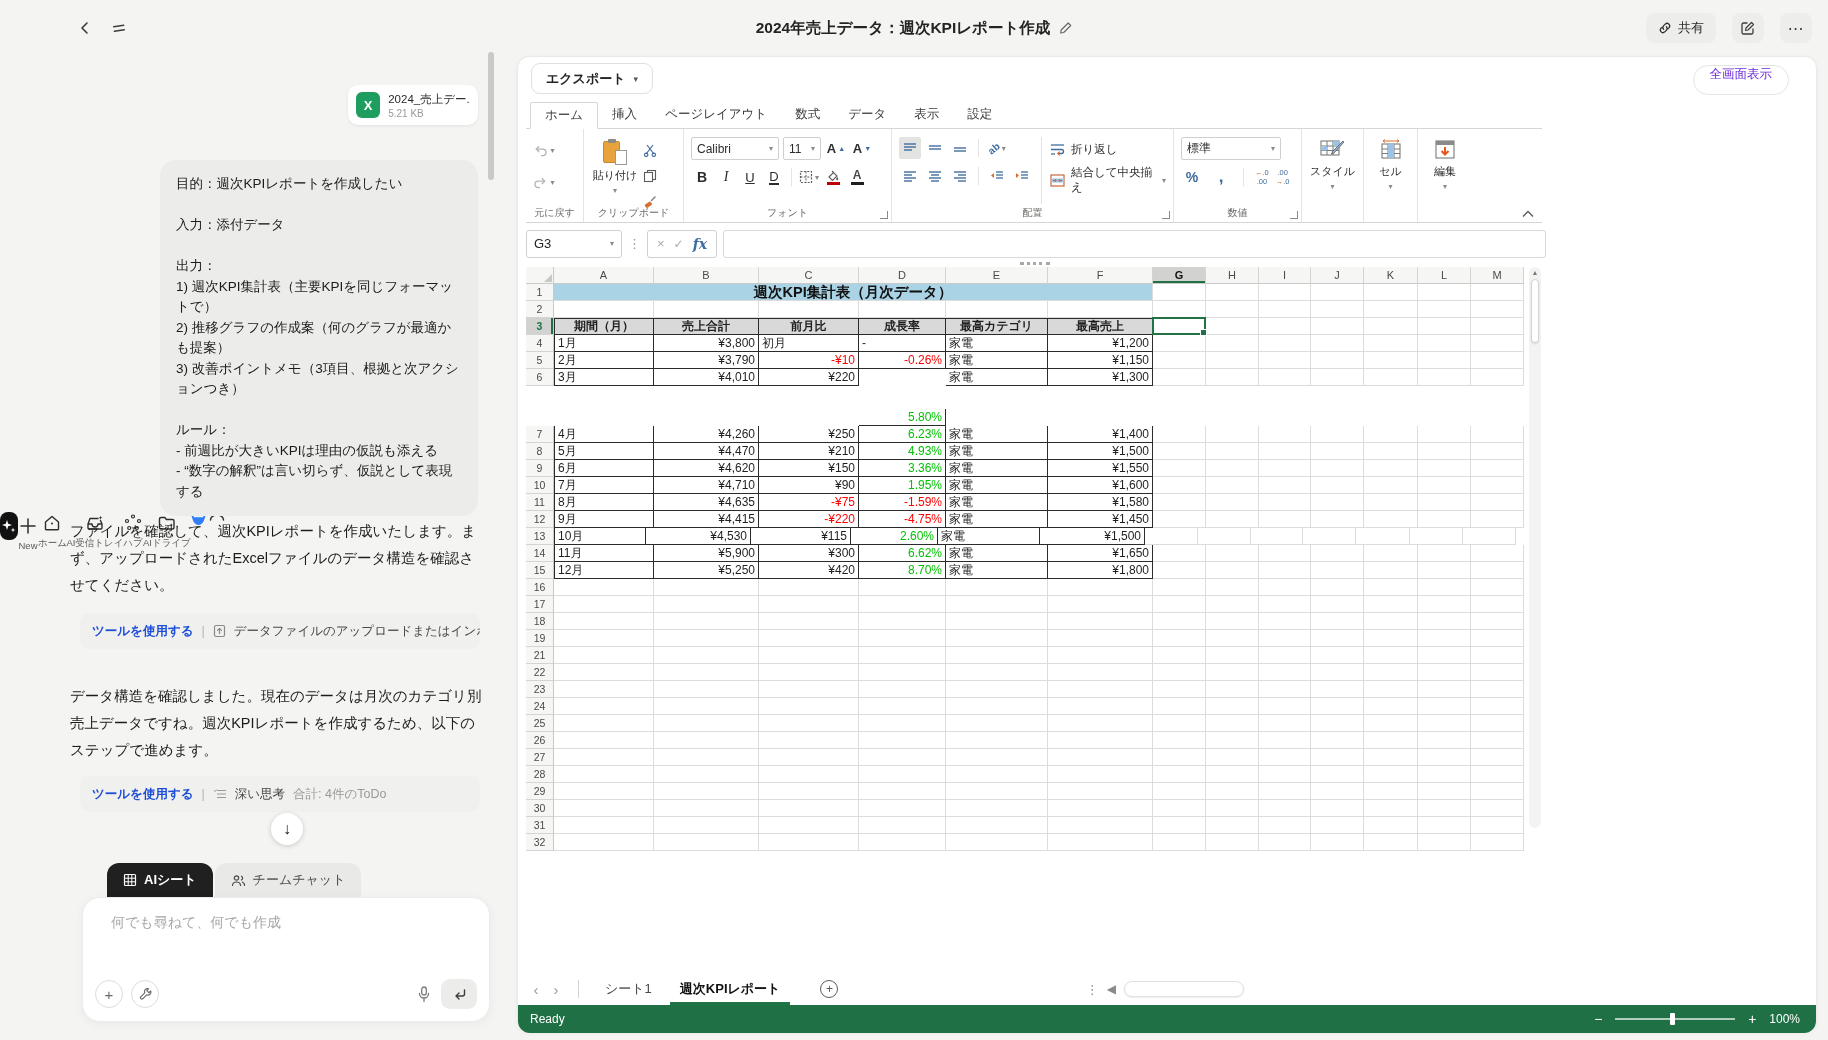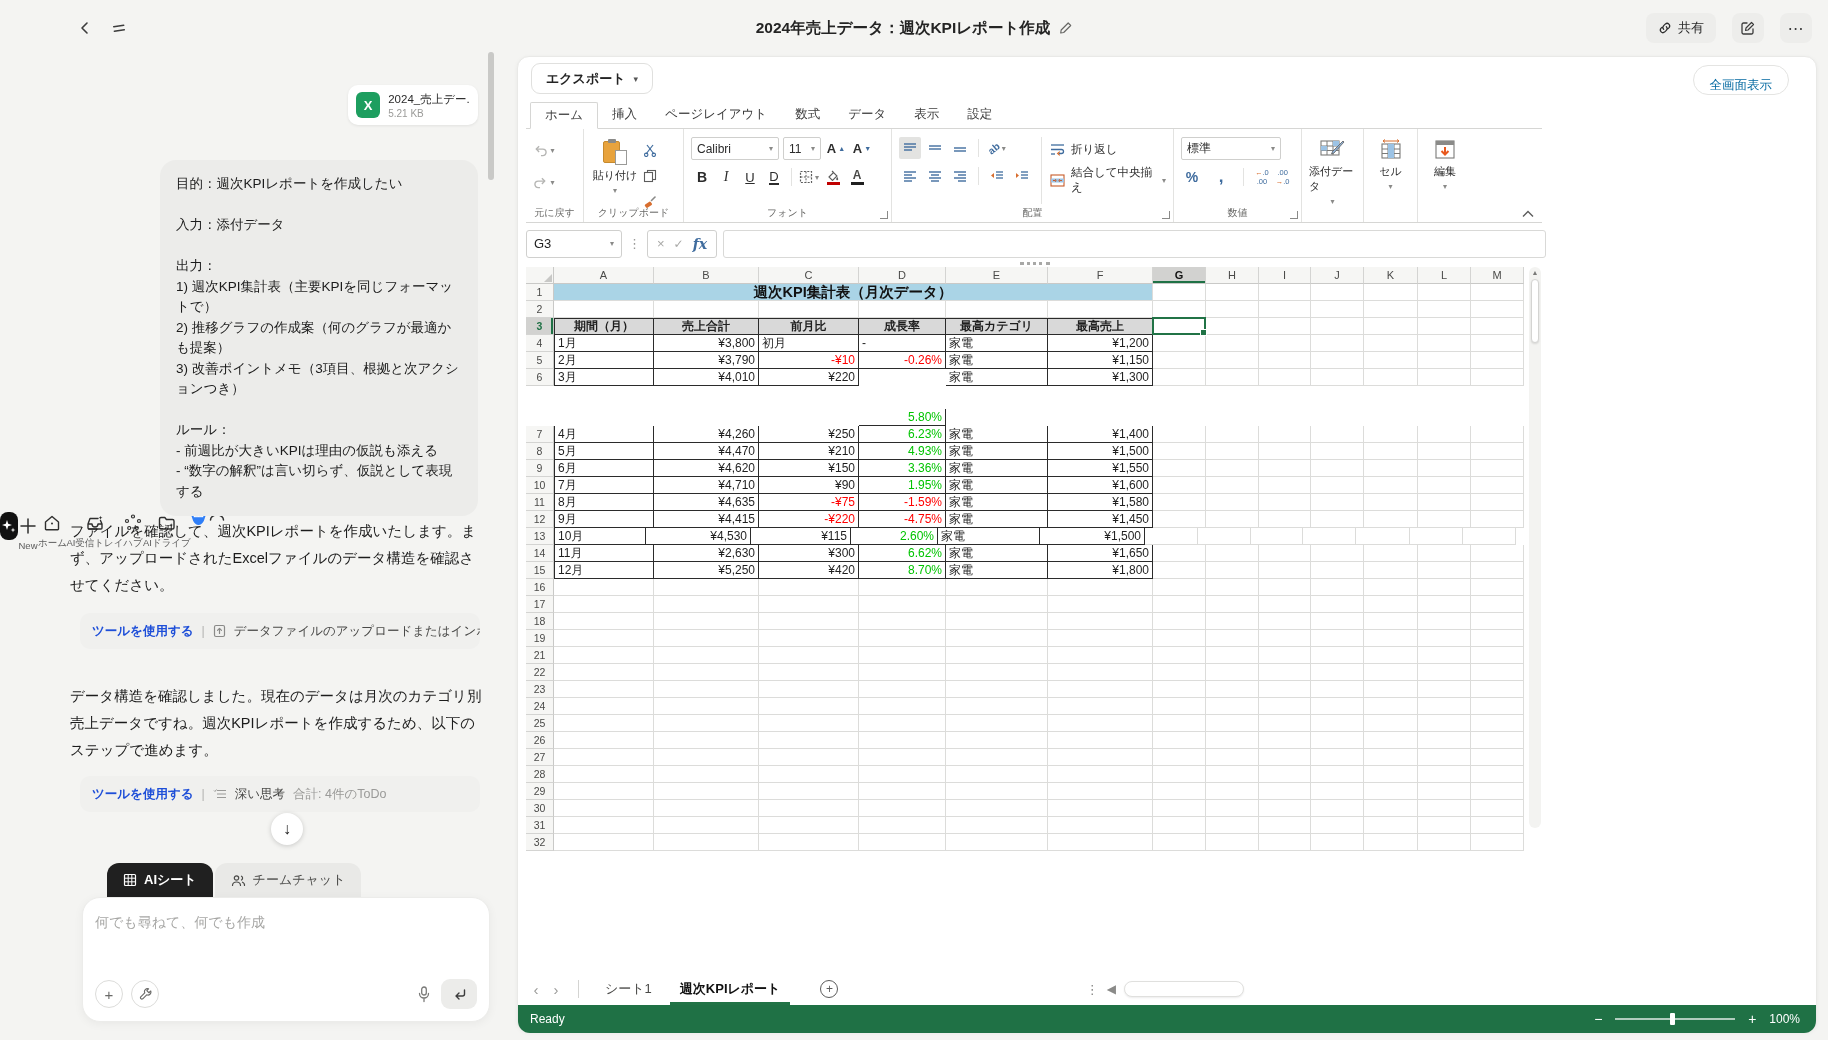--- a/index.html
+++ b/index.html
@@ -39,31 +39,31 @@
 .tool-chip .tc-prefix{font-weight:700;color:#1d4ed8}
 .tool-chip .tc-div{color:#b4b4b2}
 .tool-chip .tc-label{color:#4a4a48}
 .tool-chip .tc-meta{color:#9a9a98}
 #scroll-down{position:absolute;left:215px;top:757px;width:32px;height:32px;border-radius:50%;background:#fff;box-shadow:0 1px 5px rgba(0,0,0,.18);display:flex;align-items:center;justify-content:center;font-size:16px;color:#1c1c1c;cursor:pointer}
 #chat-tabs{position:absolute;left:51px;top:807px;display:flex;gap:2px}
 .ctab{height:34px;padding:0 16px;border-radius:12px 12px 0 0;display:flex;align-items:center;gap:7px;font-size:13px;cursor:pointer}
 .ctab.active{background:#202020;color:#fff;font-weight:700}
 .ctab.inactive{background:#e9e9e7;color:#4a4a48}
 #composer{position:absolute;left:26px;top:841px;width:408px;height:125px;background:#fff;border:1px solid #ececea;border-radius:18px;box-shadow:0 2px 10px rgba(0,0,0,.05)}
-#composer-ph{position:absolute;left:12px;top:16px;font-size:14px;color:#a7a7a5}
+#composer-ph{position:absolute;left:28px;top:16px;font-size:14px;color:#a7a7a5}
 #composer-row{position:absolute;left:12px;right:12px;bottom:12px;display:flex;align-items:center}
 .comp-circle{width:28px;height:28px;border-radius:50%;border:1px solid #dcdcda;display:flex;align-items:center;justify-content:center;color:#6a6a68;margin-right:8px;cursor:pointer}
 #comp-spacer{flex:1}
 #mic-btn{color:#7a7a78;margin-right:10px;cursor:pointer}
 #enter-btn{width:36px;height:30px;border-radius:9px;background:#ececea;display:flex;align-items:center;justify-content:center;color:#3c3c3c;cursor:pointer}
 
 
 #card{position:absolute;left:517px;top:56px;width:1300px;height:976px;background:#fff;border:1px solid #e9e9e7;border-radius:12px;box-shadow:0 1px 4px rgba(0,0,0,.05)}
 #export-btn{position:absolute;left:13px;top:6px;height:31px;padding:0 14px;border:1px solid #e0e0de;border-radius:9px;display:flex;align-items:center;gap:8px;font-size:13px;font-weight:700;color:#242424;background:#fff;cursor:pointer}
-#fullscreen-btn{position:absolute;right:27px;top:8px;height:30px;padding:0 16px;border:1px solid #e4e4e2;border-radius:15px;display:flex;align-items:flex-end;font-size:12.5px;color:#0369a1;background:#fff;cursor:pointer}
+#fullscreen-btn{position:absolute;right:27px;top:8px;height:30px;padding:0 16px;border:1px solid #e4e4e2;border-radius:15px;display:flex;align-items:flex-start;font-size:12.5px;color:#6d28d9;background:#fff;cursor:pointer}
 #rtabs{position:absolute;left:8px;top:44px;width:1016px;height:28px;display:flex;align-items:flex-end;border-bottom:1px solid #d6d6d4;padding-left:4px}
 .rtab{height:27px;padding:0 14px;display:flex;align-items:center;font-size:12.5px;color:#3c3c3c;cursor:pointer}
 .rtab.active{background:#fff;border:1px solid #d6d6d4;border-bottom:1px solid #fff;margin-bottom:-1px;border-radius:2px 2px 0 0}
 #ribbon{position:absolute;left:8px;top:72px;width:1016px;height:94px;border-bottom:1px solid #d6d6d4;display:flex;background:#fff}
 .rgroup{position:relative;display:flex;align-items:flex-start;border-right:1px solid #e3e3e1;padding:8px 7px 18px 7px}
 .rgroup .glabel{position:absolute;bottom:2px;left:0;right:0;text-align:center;font-size:10px;color:#6a6a68}
 .expander{position:absolute;right:3px;bottom:3px;width:8px;height:8px;border-right:1.4px solid #8a8a88;border-bottom:1.4px solid #8a8a88}
 .gcol{display:flex;flex-direction:column;gap:6px}
 .icn-btn{height:22px;min-width:22px;display:flex;align-items:center;justify-content:center;gap:2px;cursor:pointer;color:#4a4a48}
 .tiny-dd{font-size:8px;color:#8a8a88}
@@ -657,21 +657,21 @@
               <rect x="1" y="2" width="18" height="14" fill="none" stroke="#7a7a78" stroke-width="1.1"></rect>
               <line x1="1" y1="7" x2="19" y2="7" stroke="#7a7a78" stroke-width="1"></line>
               <line x1="1" y1="11.5" x2="19" y2="11.5" stroke="#7a7a78" stroke-width="1"></line>
               <line x1="7" y1="2" x2="7" y2="16" stroke="#7a7a78" stroke-width="1"></line>
               <line x1="13" y1="2" x2="13" y2="16" stroke="#7a7a78" stroke-width="1"></line>
               <rect x="1" y="7" width="6" height="4.5" fill="#9cc3e5"></rect>
               <rect x="13" y="2" width="6" height="5" fill="#9cc3e5"></rect>
               <path d="M24 3 L14 14 l-2.5 1 1-2.5 L23 2 Z" fill="#8fb3d9" stroke="#5c5c5c" stroke-width="0.8"></path>
             </svg>
           </span>
-        <span class="blb">添付データ</span>
+        <span class="blb">スタイル</span>
         <span class="tiny-dd">▾</span>
       </div>
     </div>
     <div class="rgroup" style="width:54px;justify-content:center">
       <div class="bigbtn" style="width:44px">
         <span>
             <svg width="24" height="22" viewBox="0 0 24 22">
               <path d="M4 2 h16 M4 2 l2-1.5 M4 2 l2 1.5 M20 2 l-2-1.5 M20 2 l-2 1.5" stroke="#d86e2f" stroke-width="1"></path>
               <rect x="3" y="5" width="18" height="14" fill="none" stroke="#7a7a78" stroke-width="1.1"></rect>
               <line x1="3" y1="10" x2="21" y2="10" stroke="#7a7a78" stroke-width="1"></line>
@@ -936,21 +936,21 @@
         <div class="cell" style="width: 53px;"></div>
         <div class="cell" style="width: 52px;"></div>
         <div class="cell" style="width: 53px;"></div>
         <div class="cell" style="width: 54px;"></div>
         <div class="cell" style="width: 53px;"></div>
         <div class="cell" style="width: 53px;"></div>
       </div>
       <div class="grow">
         <div class="rhead">14</div>
         <div class="cell tb bl" style="width: 100px;">11月</div>
-        <div class="cell tb r" style="width: 105px;">¥2,630</div>
+        <div class="cell tb r" style="width: 105px;">¥5,900</div>
         <div class="cell tb r" style="width: 100px;">¥300</div>
         <div class="cell tb r" style="width: 87px; color: rgb(0, 196, 0);">6.62%</div>
         <div class="cell tb" style="width: 102px;">家電</div>
         <div class="cell tb r" style="width: 105px;">¥1,650</div>
         <div class="cell" style="width: 53px;"></div>
         <div class="cell" style="width: 53px;"></div>
         <div class="cell" style="width: 52px;"></div>
         <div class="cell" style="width: 53px;"></div>
         <div class="cell" style="width: 54px;"></div>
         <div class="cell" style="width: 53px;"></div>

